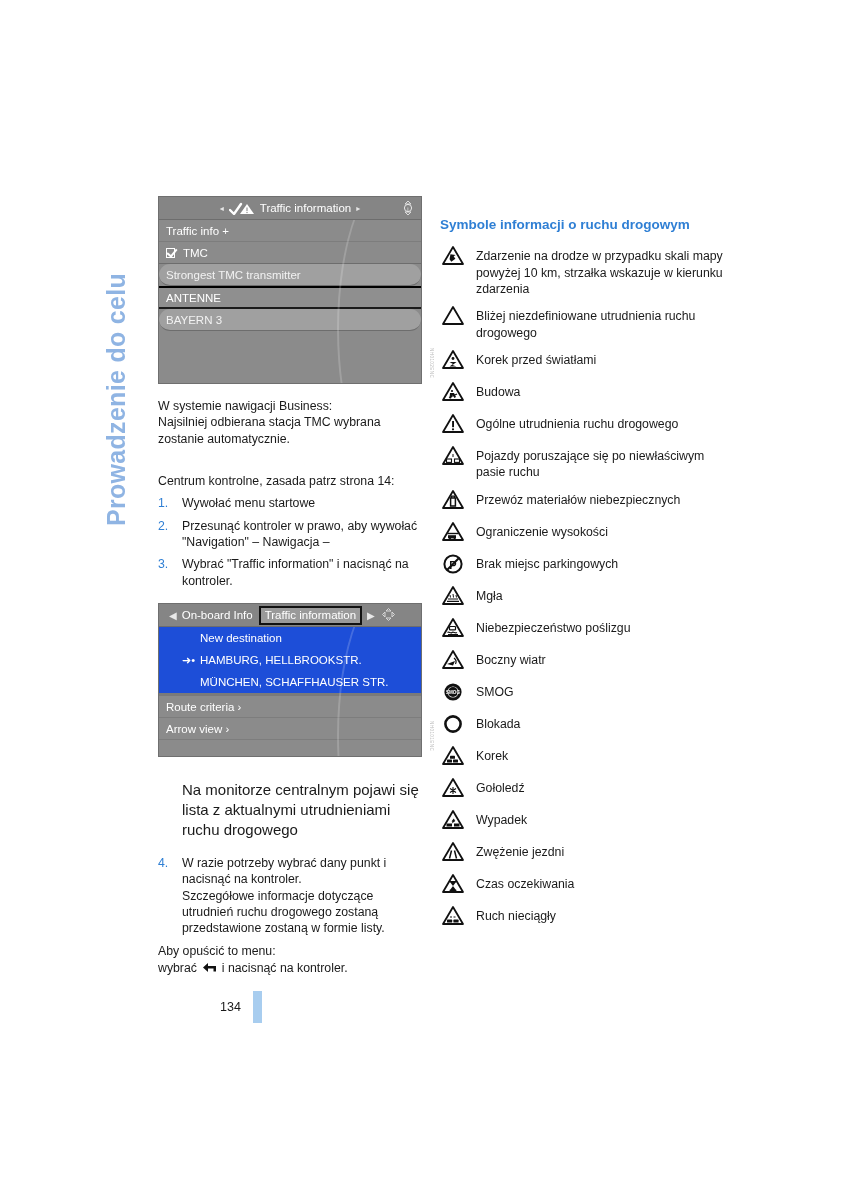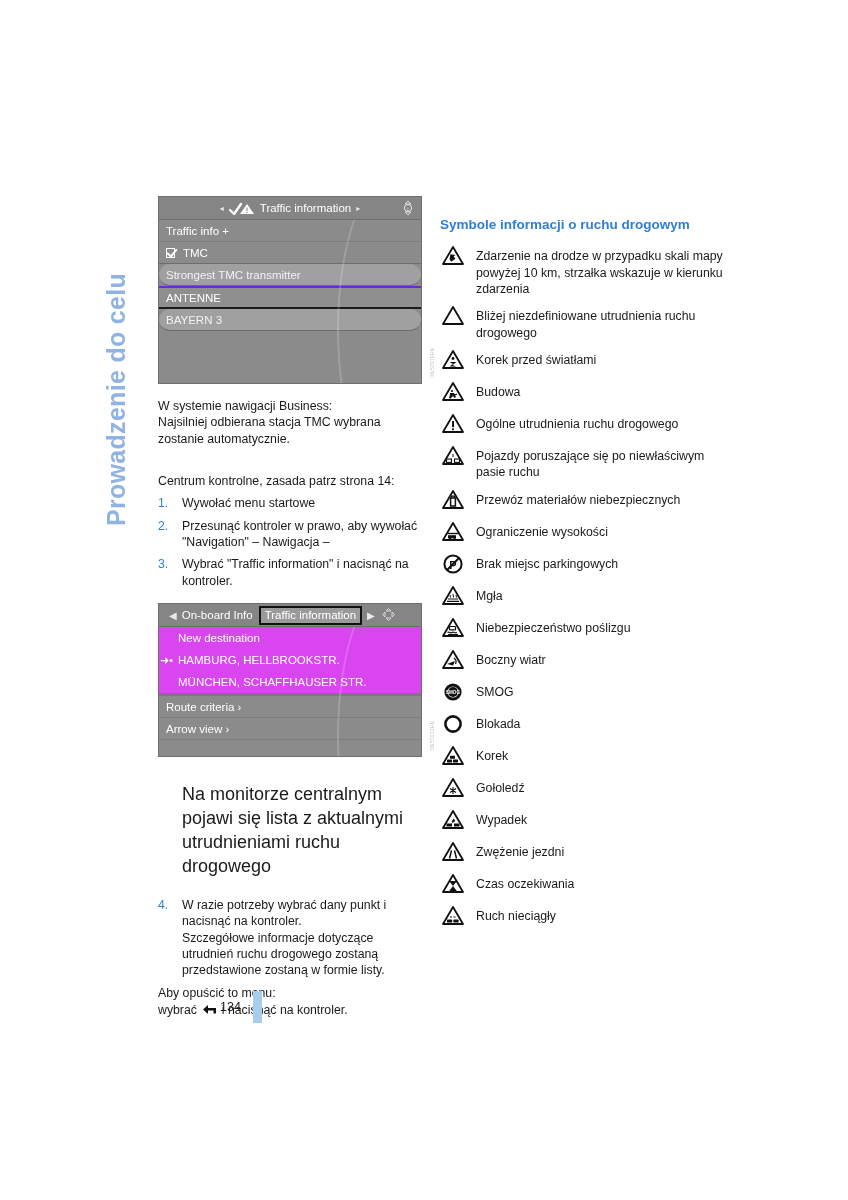--- a/index.html
+++ b/index.html
@@ -85,21 +85,21 @@
   }
   ol.steps > li .num {
     position: absolute;
     left: 0;
     top: 0;
     color: #2f7fd4;
     font-size: 12.3px;
   }
   .indented {
     padding-left: 24px;
-    font-size: 18px;
+    font-size: 15px;
     line-height: 1.33;
     color: #1a1a1a;
   }
 
   
   .idrive {
     position: relative;
     width: 262px;
     background: #8b8b8b;
     border: 1px solid #6f6f6f;
@@ -154,21 +154,21 @@
     padding: 0 7px;
     border-bottom: 1px solid #6d6d6d;
     background: #8b8b8b;
     white-space: nowrap;
     overflow: hidden;
   }
   .id-row.light { background: #a0a0a0; color: #f2f2f2; border-radius: 11px; }
   .id-row.selected {
     background: #8f8f8f;
     color: #ffffff;
-    border-top: 2px solid #6d28d9;
+    border-top: 2px solid #000000;
     border-bottom: 2px solid #1b1b1b;
     height: 19px;
   }
   .id-row.plain { background: #8b8b8b; border-bottom: 1px solid #7d7d7d; }
   .id-blank { height: 26px; background: #8b8b8b; }
   .id-sep { height: 3px; background: #7a7a7a; }
 
   .chk {
     display: inline-block;
     width: 11px;
@@ -192,22 +192,22 @@
     border-bottom: 2px solid #ffffff;
     transform: rotate(40deg);
   }
 
   .hdr-icon { display: inline-flex; align-items: center; margin-right: 5px; }
 
   .dest-row {
     height: 22px;
     display: flex;
     align-items: center;
-    padding: 0 1px;
-    background: #d946ef;
+    padding: 0 23px;
+    background: #1d4ed8;
     white-space: nowrap;
     font-size: 11.5px;
   }
   .dest-row .marker { width: 18px; display: inline-block; color: #fff; font-size: 11px; }
   .dest-row .pad { width: 18px; display: inline-block; }
 
   .tab-box {
     border: 2px solid #111;
     background: #9a9a9a;
     padding: 0 4px;

